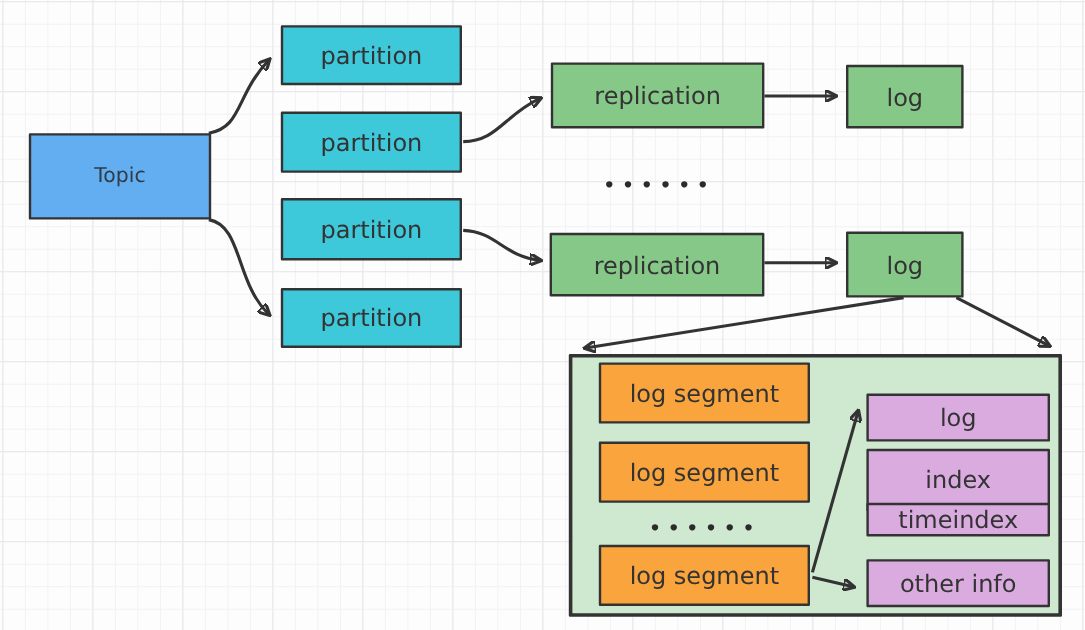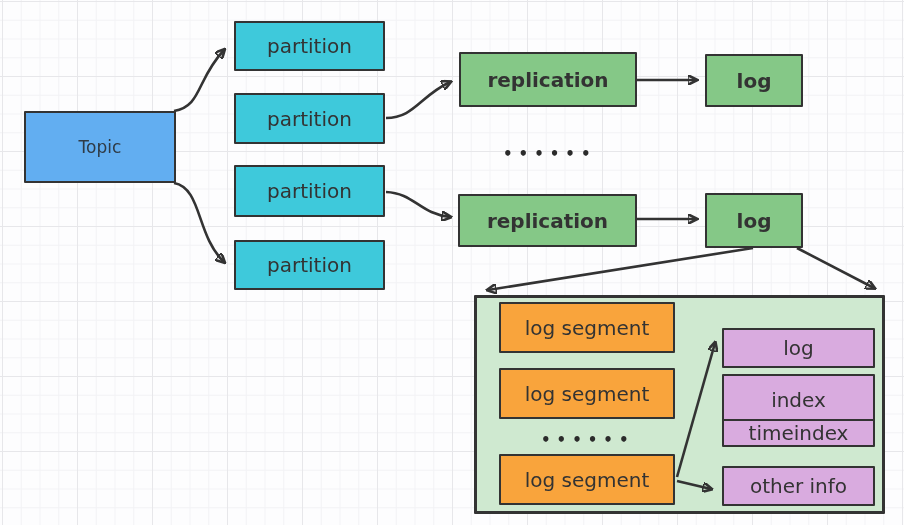--- a/index.html
+++ b/index.html
@@ -19,21 +19,21 @@
     background-position:2px 1px,2px 1px,2px 1px,2px 1px;
   }
   .node{
     position:absolute;box-sizing:border-box;
     border:2.5px solid #333;border-radius:1px;
     display:flex;align-items:center;justify-content:center;
     color:#333;font-size:20px;line-height:1;z-index:3;
   }
   .topic{background:#62aef1;font-size:17px;color:#2f3b46;}
   .partition{background:#3ec9db;align-items:center;}
-  .green{background:#85c887;font-weight:bold;}
+  .green{background:#85c887;}
   .segment{background:#f9a43c;}
   .file{background:#d9abdf;font-size:20px;}
   .group{
     position:absolute;box-sizing:border-box;z-index:1;
     background:#cfe9d0;border:3px solid #333;border-radius:1px;
   }
   .dots{
     position:absolute;z-index:3;color:#2b2b2b;
     font-size:15px;font-weight:bold;letter-spacing:6px;
     text-align:center;line-height:1;

